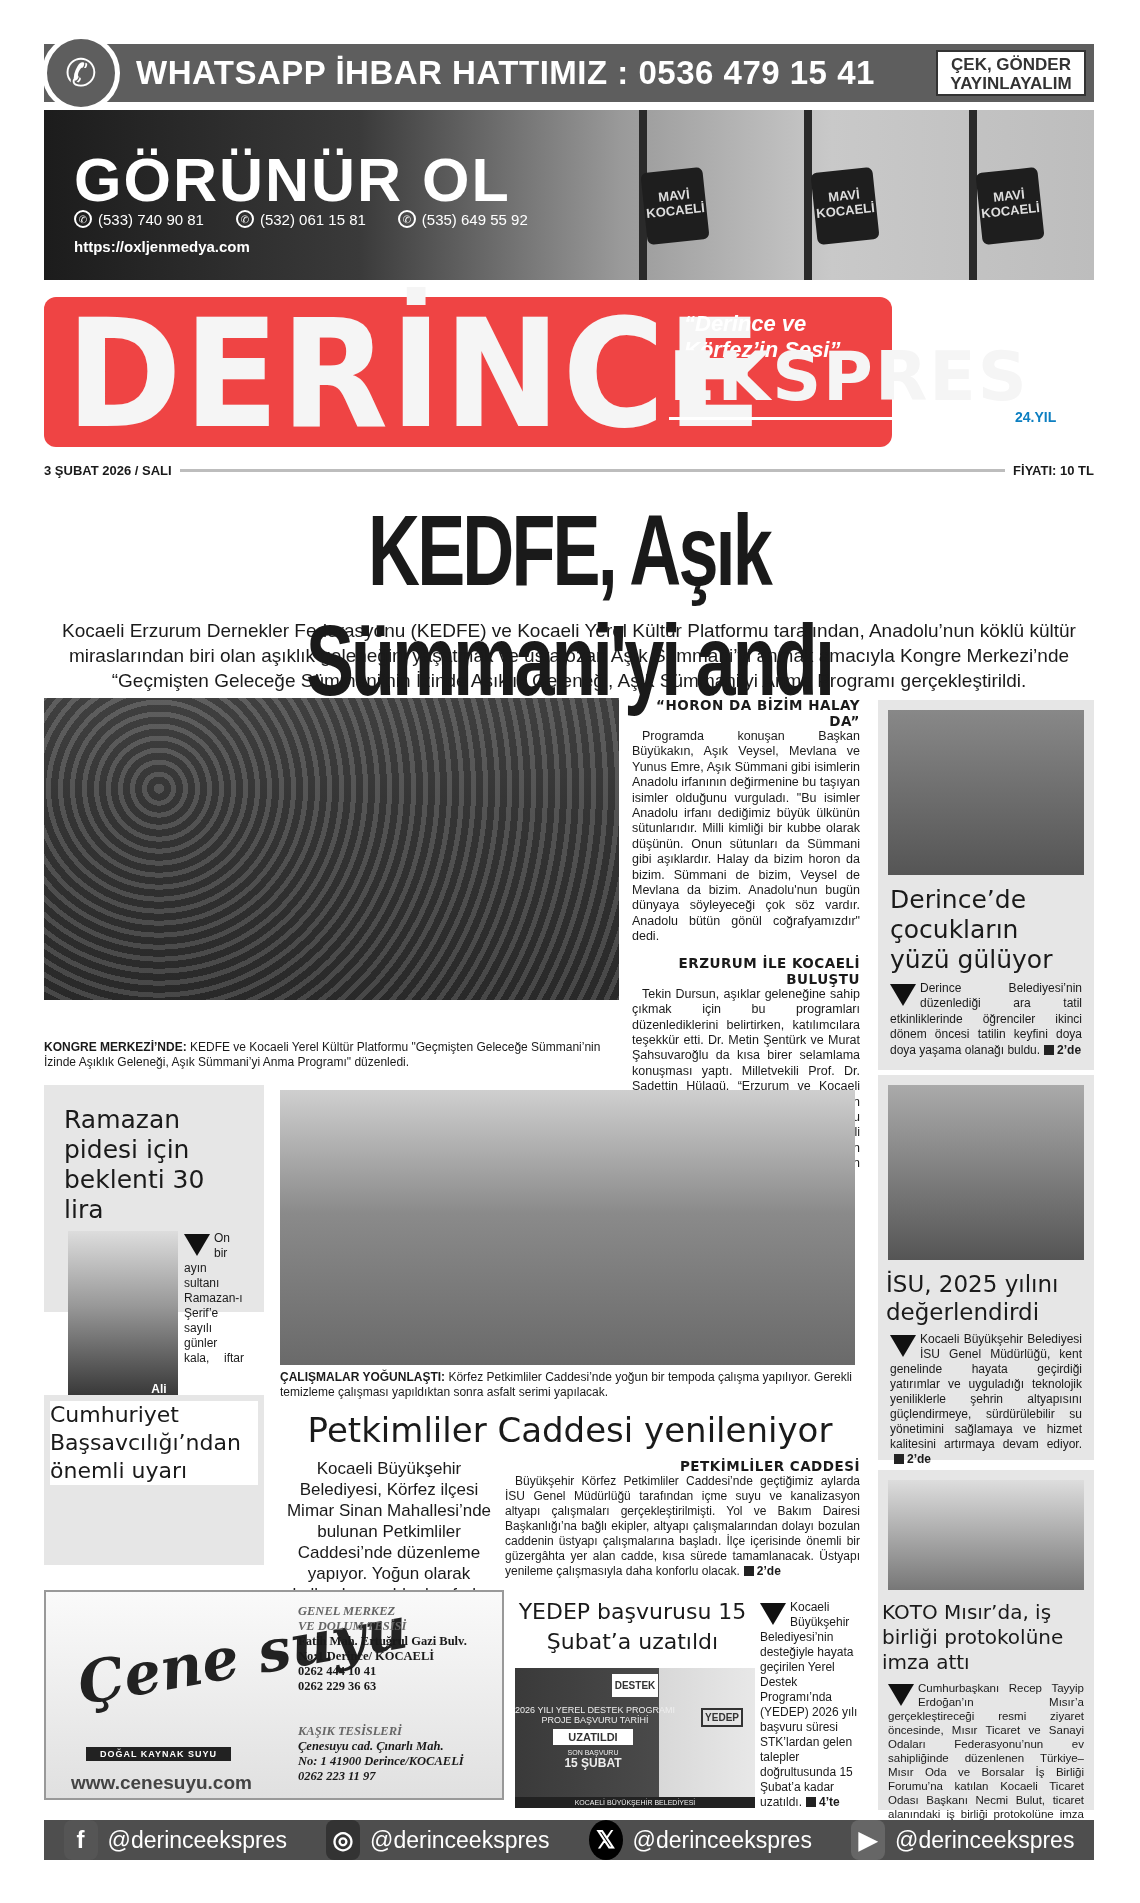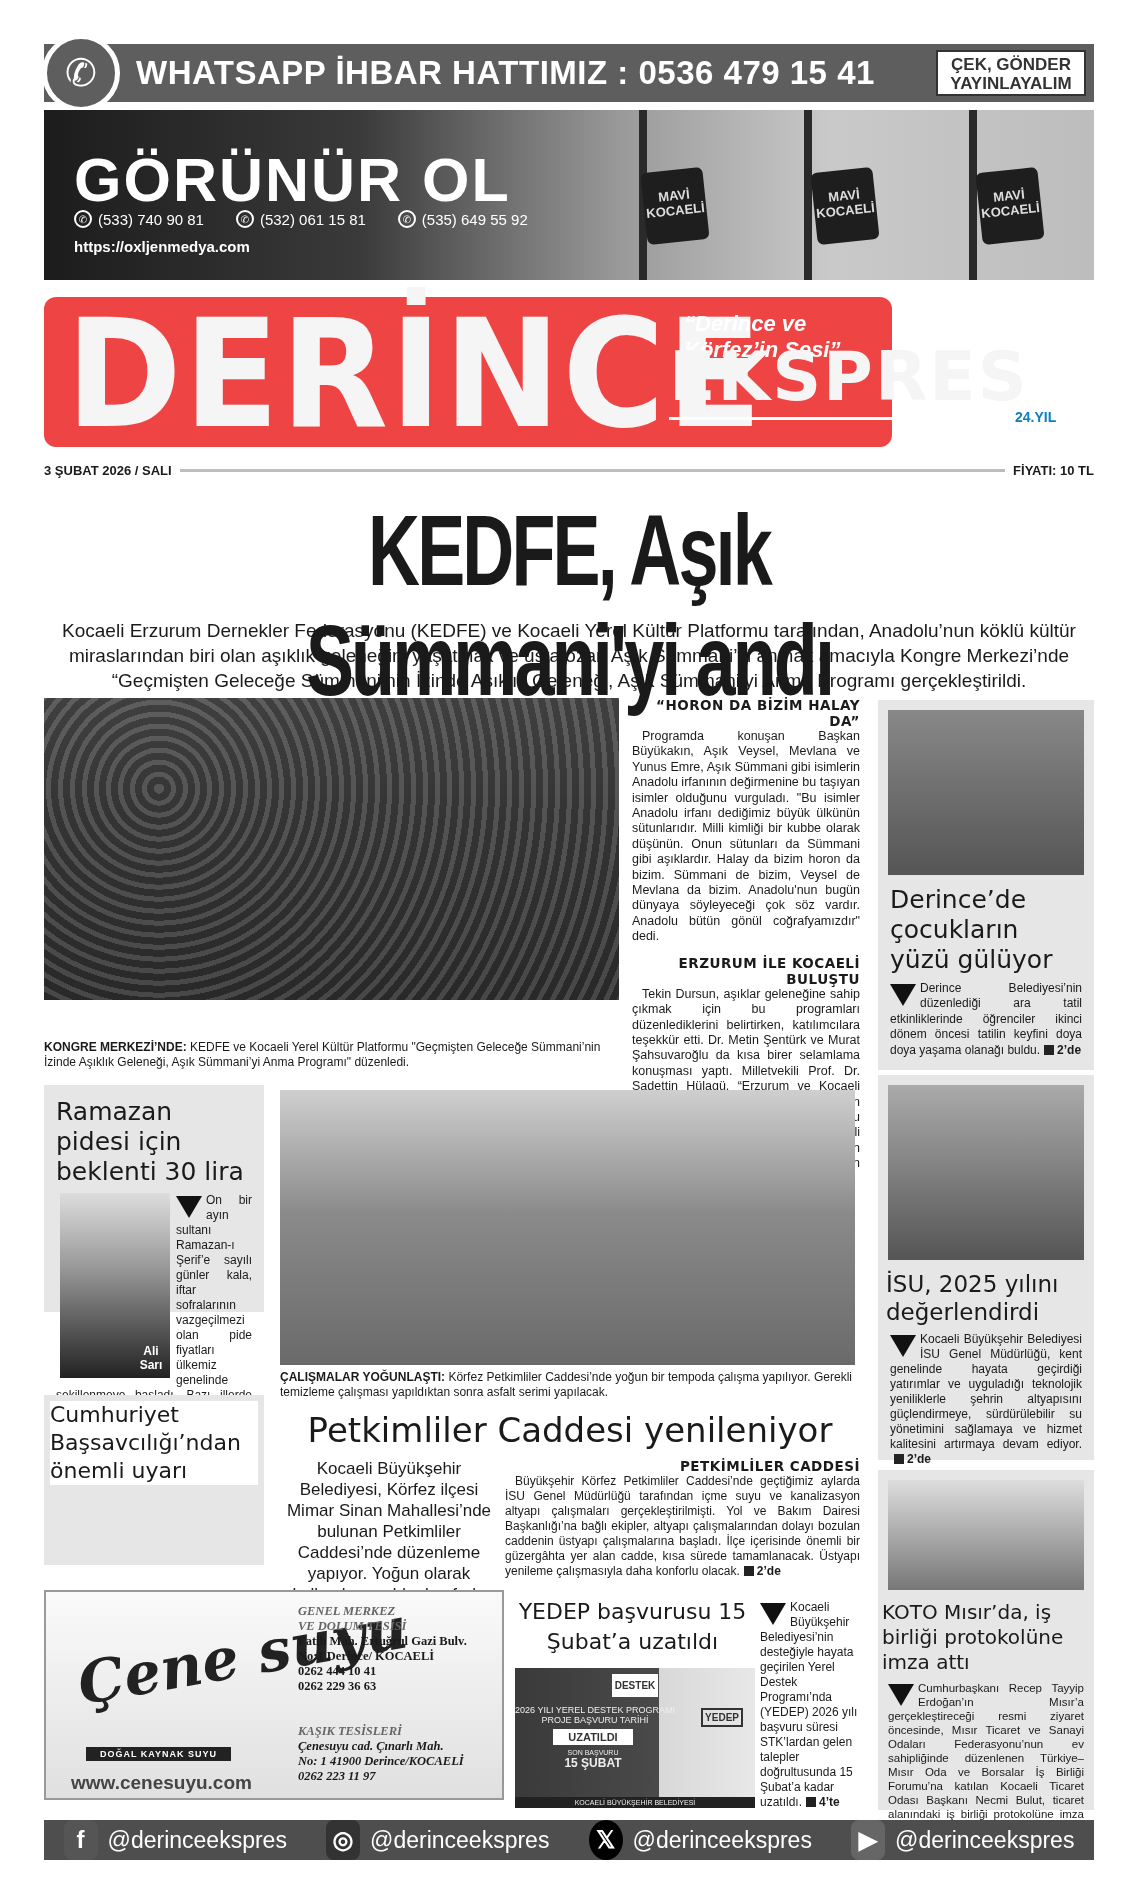--- a/index.html
+++ b/index.html
@@ -109,21 +109,21 @@
   <div class="sub" style="margin-top:10px">ERZURUM İLE KOCAELİ BULUŞTU</div>
   <div class="col" style="text-indent:10px"><span>Tekin Dursun, aşıklar geleneğine sahip çıkmak için bu programları düzenlediklerini belirtirken, katılımcılara teşekkür etti. Dr. Metin Şentürk ve Murat Şahsuvaroğlu da kısa birer selamlama konuşması yaptı. Milletvekili Prof. Dr. Sadettin Hülagü, “Erzurum ve Kocaeli kültürünü bir araya getirdik. Bundan dolayı da büyük gurur duyduğumu özellikle arz etmek istiyorum” dedi. Vali İlhami Aktaş da programın düzenlenmesinde emeği bulunan herkese teşekkür etti.</span><span class="sq"></span><span class="ref">4’te</span></div>
 </div>
 
 <div class="abs box" style="left:878px;top:700px;width:216px;height:370px">
   <div class="photo" style="margin:10px;height:165px;background:linear-gradient(180deg,#888,#555)"></div>
   <div class="h2" style="padding:0 12px">Derince’de çocukların yüzü gülüyor</div>
   <div class="col" style="padding:6px 12px;font-size:12px"><span class="tri"></span><span>Derince Belediyesi’nin düzenlediği ara tatil etkinliklerinde öğrenciler ikinci dönem öncesi tatilin keyfini doya doya yaşama olanağı buldu.</span><span class="sq"></span><span class="ref">2’de</span></div>
 </div>
 
-<div class="abs box" style="left:44px;top:1085px;width:220px;height:227px;padding:12px">
+<div class="abs box" style="left:44px;top:1085px;width:220px;height:227px;padding:20px">
   <div class="h2">Ramazan pidesi için beklenti 30 lira</div>
   <div style="float:left;width:110px;height:185px;background:linear-gradient(180deg,#ddd 0%,#999 40%,#222 100%);margin:6px 6px 0 4px;position:relative">
     <span style="position:absolute;right:4px;bottom:6px;color:#fff;font-weight:bold;font-size:12px;width:30px;text-align:center">Ali Sarı</span>
   </div>
   <div class="col" style="font-size:12px;line-height:15px;margin-top:6px"><span class="tri"></span><span>On bir ayın sultanı Ramazan-ı Şerif’e sayılı günler kala, iftar sofralarının vazgeçilmezi olan pide fiyatları ülkemiz genelinde şekillenmeye başladı. Bazı illerde yeni tarifeler onaylanırken, ilimizde gramajı ve fiyatı perşembe veya cuma günü belirlenecek.</span><span class="sq"></span><span class="ref">2’de</span></div>
 </div>
 
 <div class="abs box" style="left:44px;top:1395px;width:220px;height:170px;padding:10px">
   <div class="h2" style="font-size:22px;line-height:28px;background:#fff;margin:-4px;">Cumhuriyet Başsavcılığı’ndan önemli uyarı</div>
 </div>

